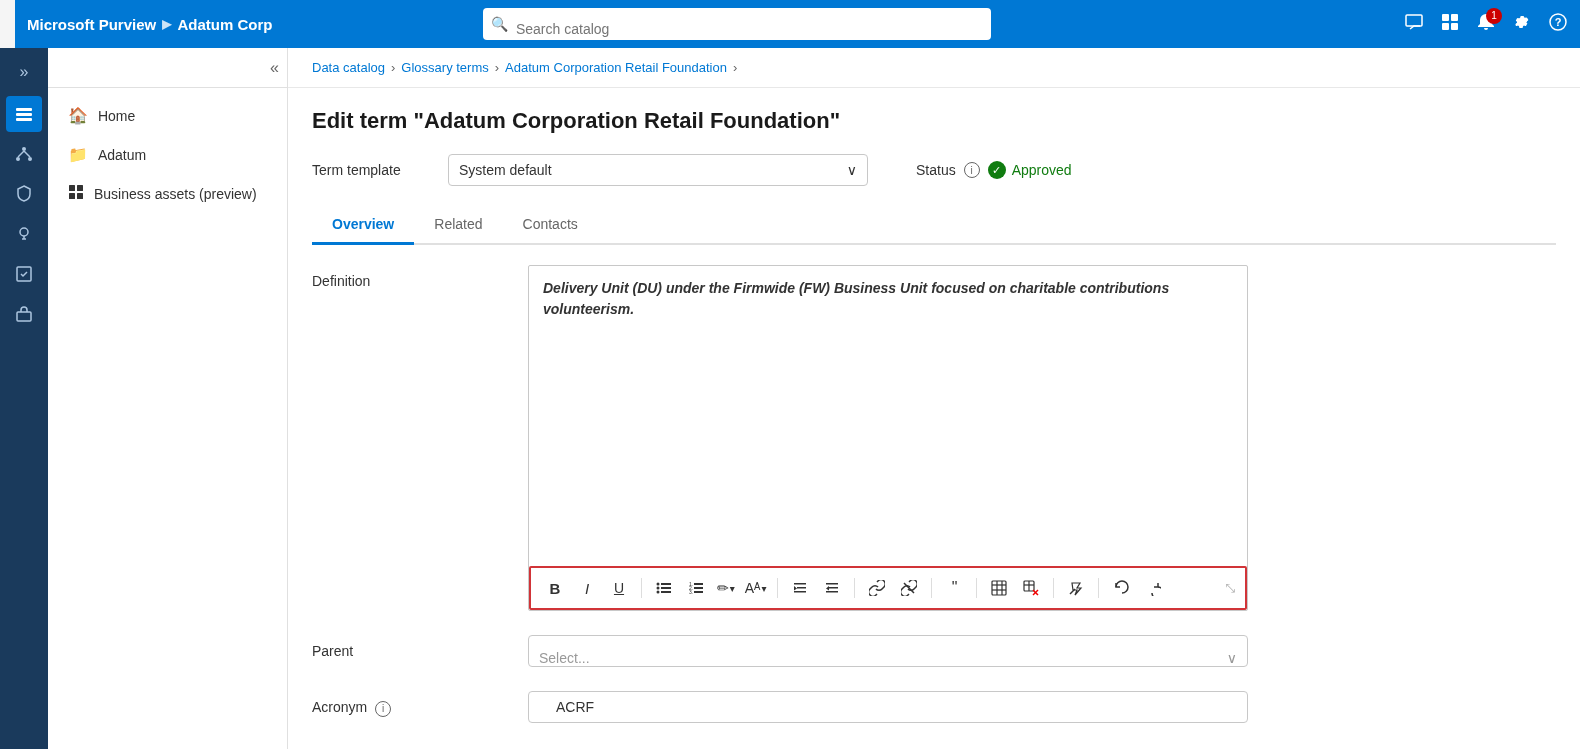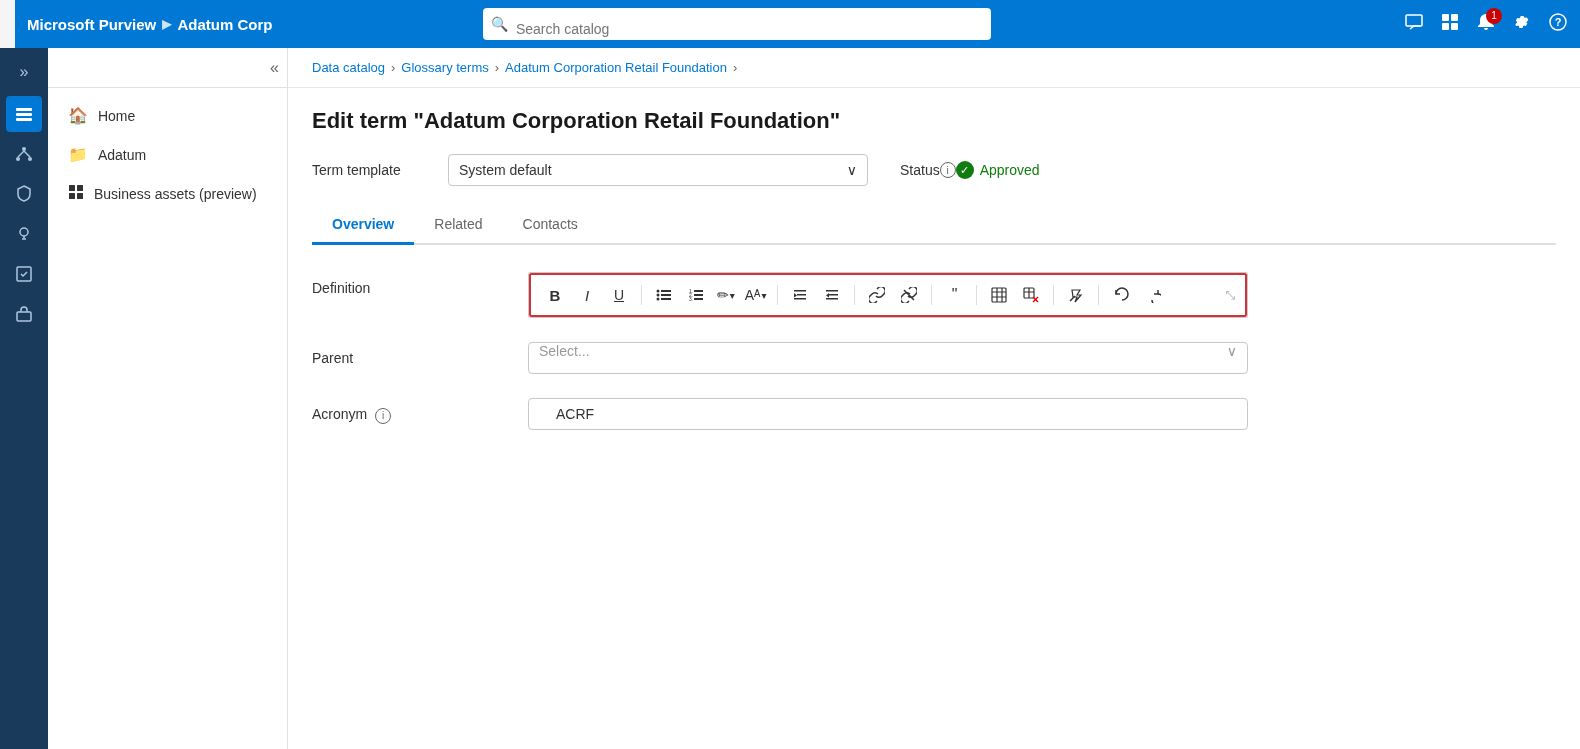--- a/index.html
+++ b/index.html
@@ -232,21 +232,22 @@
       min-width: 420px;
       padding: 0 10px;
       cursor: pointer;
       justify-content: space-between;
       gap: 39px;
     }
     .template-select span { font-size: 14px; color: #333; }
     .status-section {
       display: flex;
       align-items: center;
-      margin-left: 16px;
+      gap: 8px;
+      margin-left: 32px;
     }
     .status-label { font-size: 14px; font-weight: 500; color: #333; }
     .info-icon {
       width: 16px;
       height: 16px;
       border-radius: 50%;
       border: 1px solid #666;
       display: inline-flex;
       align-items: center;
       justify-content: center;
@@ -270,21 +271,21 @@
       align-items: center;
       justify-content: center;
       color: white;
       font-size: 11px;
     }
 
     
     .tabs-bar {
       display: flex;
       border-bottom: 2px solid #e0e0e0;
-      margin-bottom: 27px;
+      margin-bottom: 20px;
     }
     .tab {
       padding: 10px 20px;
       cursor: pointer;
       font-size: 14px;
       color: #666;
       border-bottom: 3px solid transparent;
       margin-bottom: -2px;
     }
     .tab.active {
@@ -371,21 +372,21 @@
 
     
     .select-field {
       width: 100%;
       height: 32px;
       border: 1px solid #c8c8c8;
       border-radius: 4px;
       background: white;
       padding: 0 10px;
       display: flex;
-      align-items: flex-start;
+      align-items: flex-end;
       justify-content: space-between;
       cursor: pointer;
       font-size: 14px;
       color: #999;
     }
     .text-input-field {
       width: 100%;
       height: 32px;
       border: 1px solid #c8c8c8;
       border-radius: 4px;
@@ -550,20 +551,23 @@
       <div class="tabs-bar">
         <div class="tab active">Overview</div>
         <div class="tab">Related</div>
         <div class="tab">Contacts</div>
       </div>
 
       <div class="field-row">
         <div class="field-label">Definition</div>
         <div class="field-input-wrap">
           <div class="text-editor">
+            <div class="editor-content">
+              <em><strong>Delivery Unit (DU) under the Firmwide (FW) Business Unit focused on charitable contributions volunteerism.</strong></em>
+            </div>
             <div class="editor-toolbar">
               <button class="toolbar-btn bold">B</button>
               <button class="toolbar-btn italic">I</button>
               <button class="toolbar-btn underline">U</button>
               <div class="toolbar-sep"></div>
               <button class="toolbar-btn">
                 <svg width="16" height="16" viewBox="0 0 16 16">
                     <circle cx="2" cy="4" r="1.5" fill="#333"></circle>
                     <rect x="5" y="3" width="10" height="2" fill="#333"></rect>
                     <circle cx="2" cy="8" r="1.5" fill="#333"></circle>

